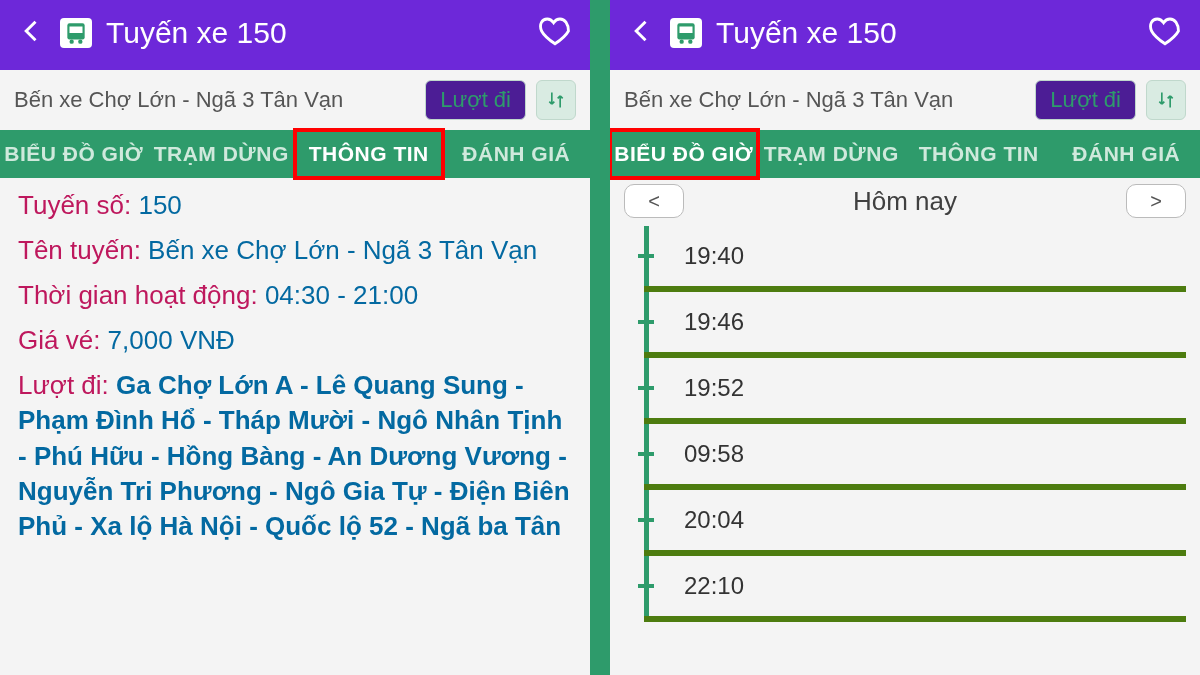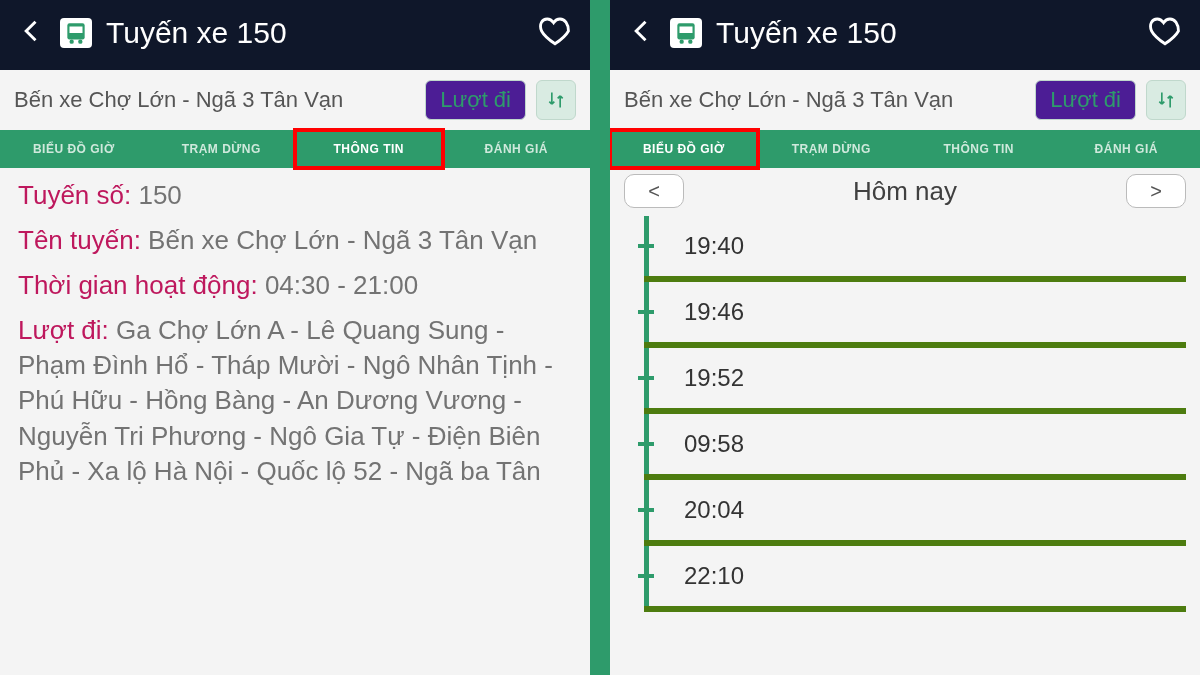--- a/index.html
+++ b/index.html
@@ -14,21 +14,21 @@
     overflow: hidden;
   }
   .phone {
     flex: 1;
     background: #f4f4f4;
     display: flex;
     flex-direction: column;
     overflow: hidden;
   }
   .topbar {
-    background: #0f172a;
+    background: #6d28d9;
     color: #fff;
     display: flex;
     align-items: center;
     padding: 14px 18px 18px 18px;
     gap: 14px;
   }
   .back-arrow svg { width: 28px; height: 28px; stroke: #fff; }
   .bus-icon svg { width: 26px; height: 26px; fill:#2e9b6b; }
   .bus-icon { background:#fff; border-radius:4px; padding:2px 3px; display:flex; align-items:center; justify-content:center;}
   .title { font-size: 30px; flex:1; }
@@ -59,33 +59,33 @@
   }
   .swap-btn svg{width:20px;height:20px;stroke:#2e9b6b;fill:none;stroke-width:2;}
   .tabs {
     background:#2e9b6b;
     display:flex;
   }
   .tab {
     flex:1;
     text-align:center;
     color:#cfe9dc;
-    font-size:12px;
+    font-size:21px;
     padding:12px 4px;
     font-family: Arial, sans-serif;
     font-weight:bold;
     letter-spacing:0.5px;
   }
   .tab.active { color:#fff; }
   .tab.highlight { outline:4px solid #ff0000; outline-offset:-2px; background:#2e9b6b;}
   .content { flex:1; overflow:hidden; padding: 10px 18px; }
   .info-row { font-size:26px; color:#333; margin-bottom:10px; line-height:1.35;}
   .info-label { color:#be185d; }
-  .info-value { color:#737373;text-align:right; }
-  .route-list-first { display:inline; }
+  .info-value { color:#0369a1;text-align:right; }
+  .route-list-first { display:inline;font-weight:bold; }
   
   .daynav { display:flex; align-items:center; gap:10px; padding:6px 14px 2px 14px;}
   .nav-btn {
     border:1px solid #bbb; border-radius:10px; background:#fff;
     width:60px;height:34px; display:flex;align-items:center;justify-content:center;
     font-size:20px; color:#555;
   }
   .day-label { flex:1; text-align:center; font-size:26px; color:#404040;}
   .timeline { position:relative; margin:6px 14px 0 34px; }
   .vline { position:absolute; left:0; top:0; bottom:0; width:5px; background:#2e9b6b;}
@@ -133,20 +133,21 @@
   <div class="tabs">
     <div class="tab">BIỂU ĐỒ GIỜ</div>
     <div class="tab">TRẠM DỪNG</div>
     <div class="tab active highlight">THÔNG TIN</div>
     <div class="tab">ĐÁNH GIÁ</div>
   </div>
   <div class="content">
     <div class="info-row"><span class="info-label">Tuyến số:</span> <span class="info-value">150</span></div>
     <div class="info-row"><span class="info-label">Tên tuyến:</span> <span class="info-value">Bến xe Chợ Lớn - Ngã 3 Tân Vạn</span></div>
     <div class="info-row"><span class="info-label">Thời gian hoạt động:</span> <span class="info-value">04:30 - 21:00</span></div>
+    <div class="info-row"><span class="info-label">Giá vé:</span> <span class="info-value">7,000 VNĐ</span></div>
     <div class="info-row"><span class="info-label">Lượt đi:</span> <span class="info-value route-list-first">Ga Chợ Lớn A - Lê Quang Sung - Phạm Đình Hổ - Tháp Mười - Ngô Nhân Tịnh - Phú Hữu - Hồng Bàng - An Dương Vương - Nguyễn Tri Phương - Ngô Gia Tự - Điện Biên Phủ - Xa lộ Hà Nội - Quốc lộ 52 - Ngã ba Tân</span></div>
   </div>
 </div>
 
 <div class="phone">
   <div class="topbar">
     <span class="back-arrow">
       <svg viewBox="0 0 24 24" fill="none" stroke-width="2.5">
           <path d="M15 4 L7 12 L15 20"></path>
         </svg>

